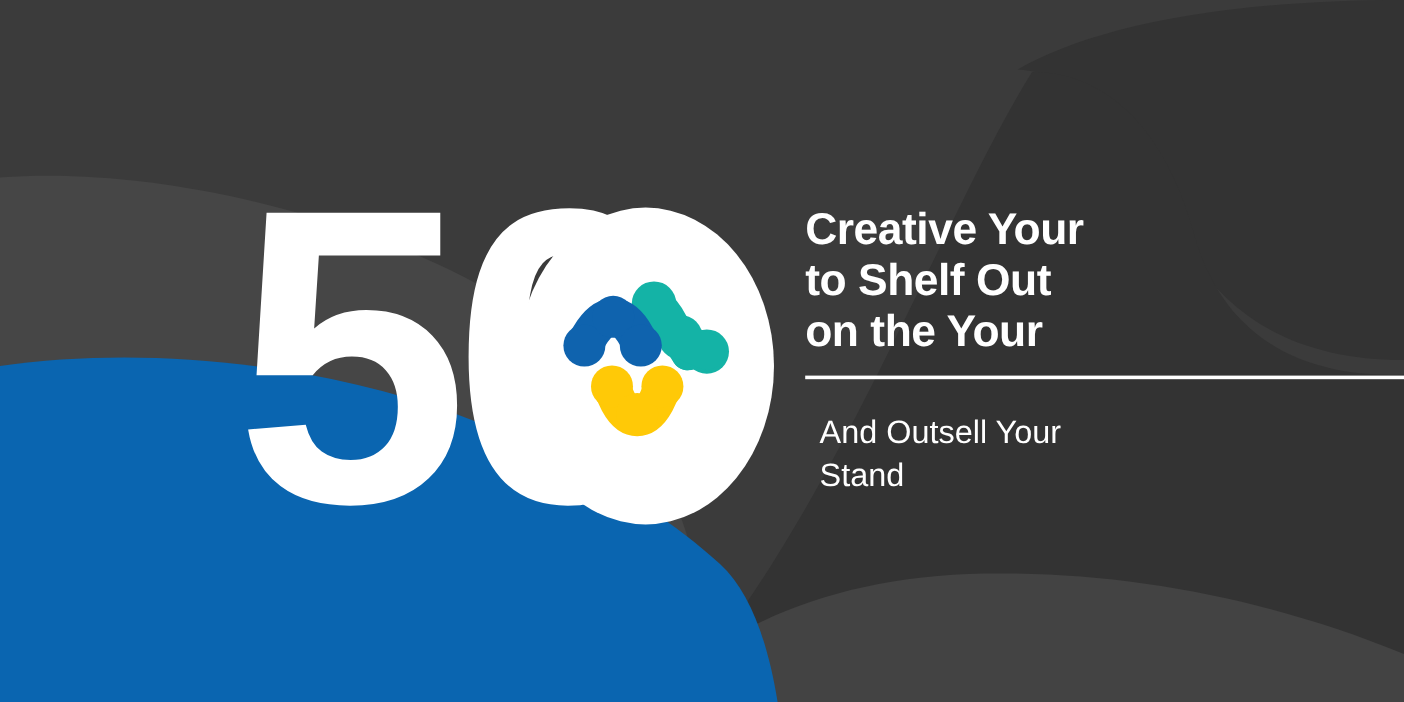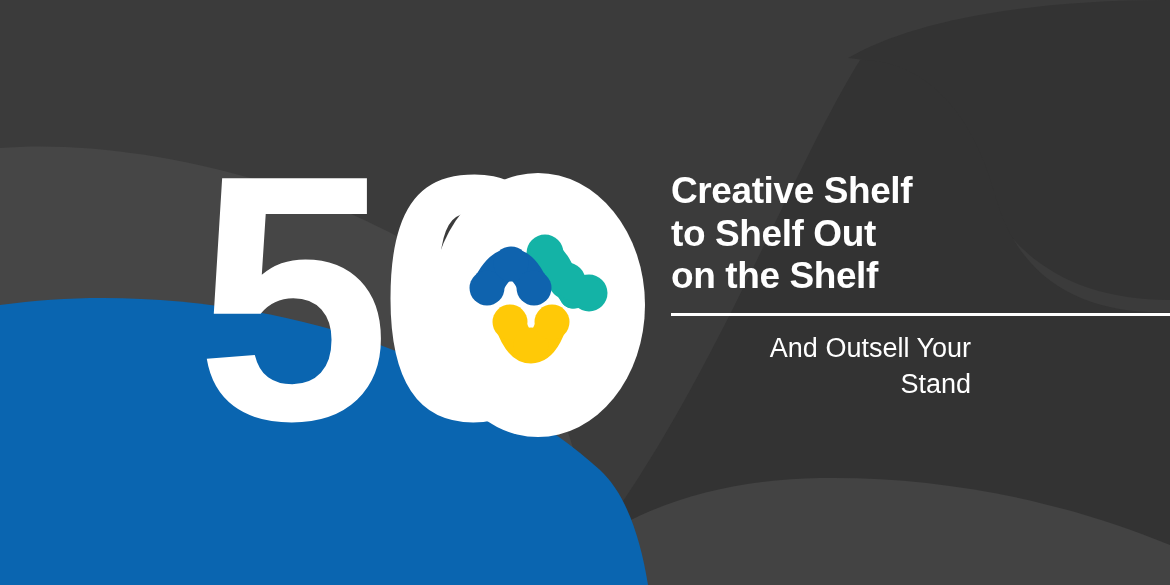--- a/index.html
+++ b/index.html
@@ -71,23 +71,22 @@
   #subtitle {
     position: absolute;
     left: 671px;
     top: 330px;
     width: 300px;
     color: #ffffff;
     font-weight: normal;
     font-size: 27px;
     line-height: 36px;
     letter-spacing: 0px;
-    margin: 0;
+    margin: 12px;
     z-index: 6;
-    text-align: right;
   }
   #subtitle .sline { display: block; }
 </style>
 </head>
 <body>
 
 <div id="canvas">
 
   <svg class="layer" viewBox="0 0 1170 585" preserveAspectRatio="none" style="z-index:0;">
 
@@ -130,23 +129,23 @@
     <g>
       <path d="M510,322 C510,322 517,348 531,348 C545,348 552,322 552,322" stroke="#FFC907" stroke-width="31" stroke-linecap="round" stroke-linejoin="round" fill="none"></path>
       <circle cx="510" cy="322" r="17.5" fill="#FFC907"></circle>
       <circle cx="531" cy="345" r="17.5" fill="#FFC907"></circle>
       <circle cx="552" cy="322" r="17.5" fill="#FFC907"></circle>
     </g>
   </svg>
 
   <div id="textblock">
     <h1 id="title">
-      <span class="tline">Creative Shelf</span>
+      <span class="tline">Creative Your</span>
       <span class="tline">to Shelf Out</span>
-      <span class="tline">on the Shelf</span>
+      <span class="tline">on the Your</span>
     </h1>
   </div>
 
   <div id="divider"></div>
 
   <div id="subtitle">
     <span class="sline">And Outsell Your</span>
     <span class="sline">Stand</span>
   </div>
 

